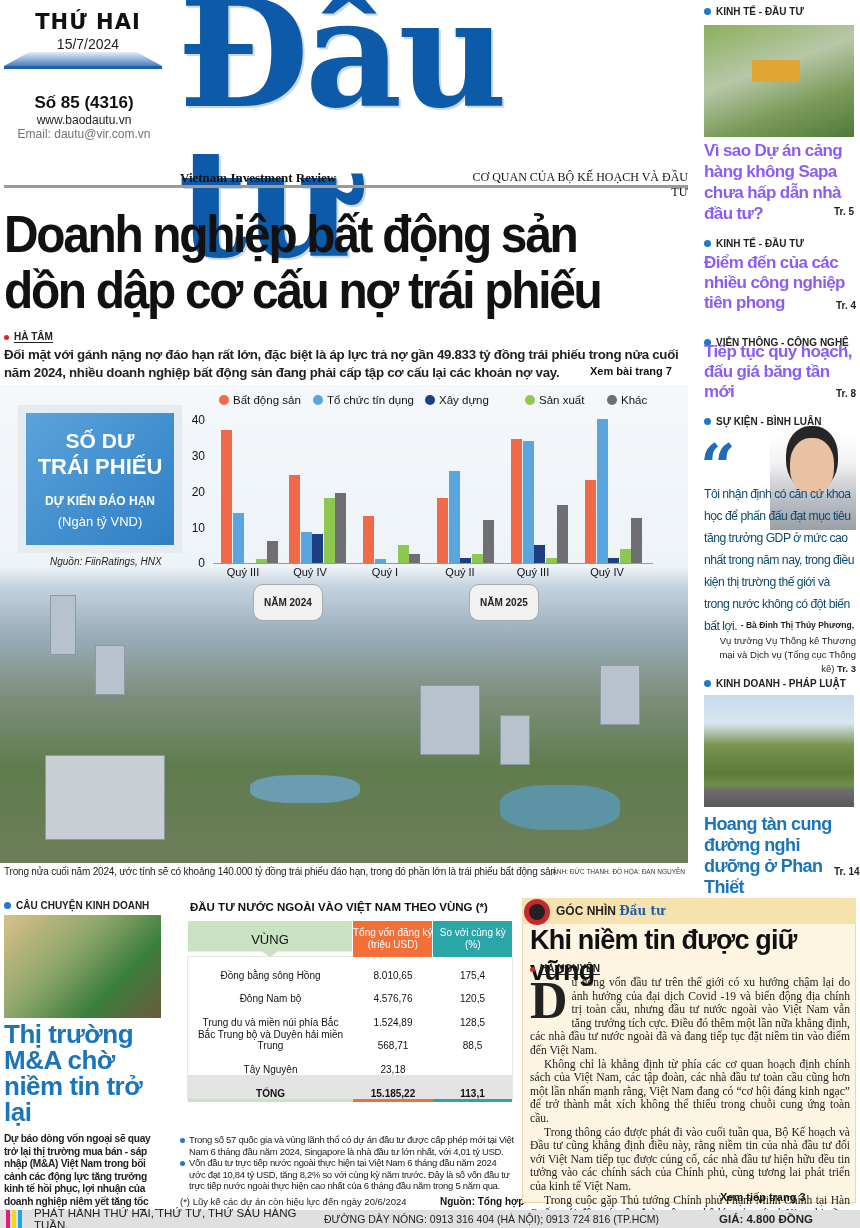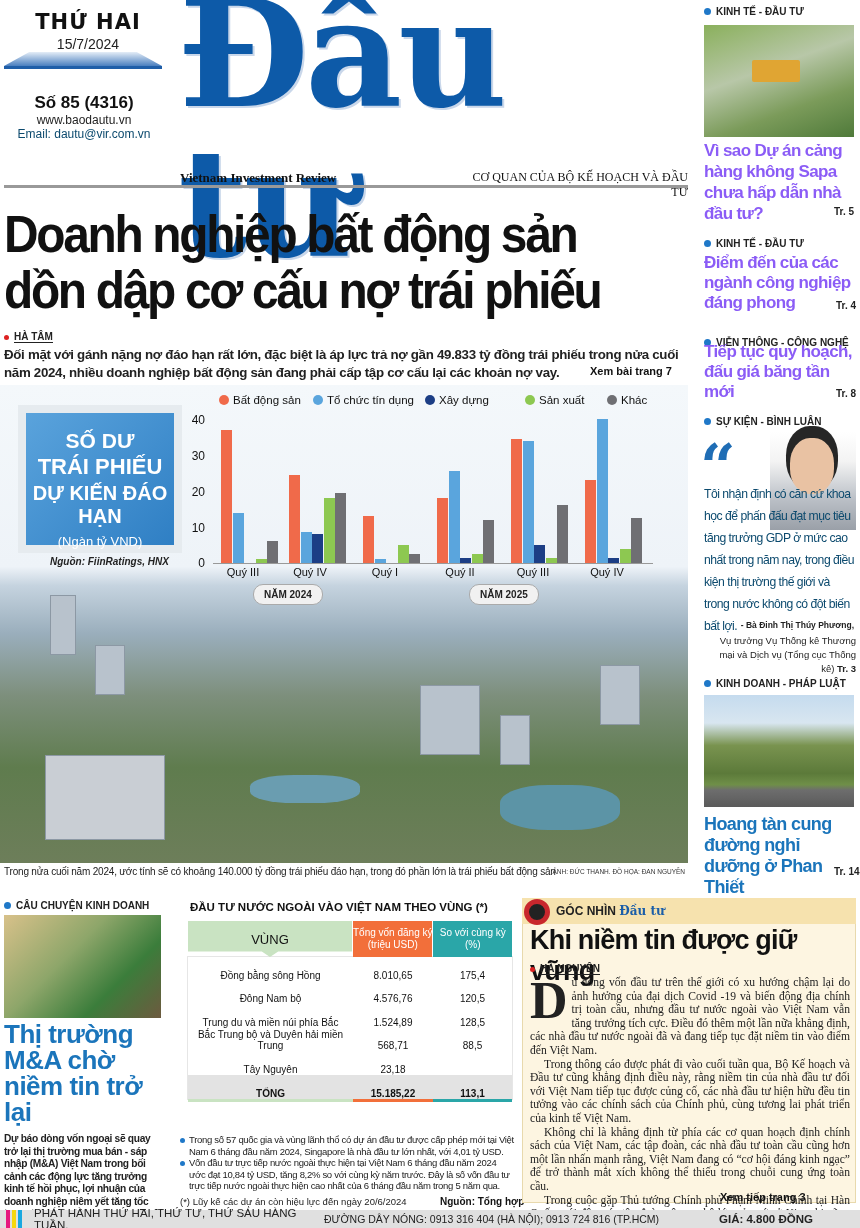--- a/index.html
+++ b/index.html
@@ -5,48 +5,48 @@
 *{box-sizing:border-box;margin:0;padding:0}
 body{width:860px;height:1228px;background:#fff;font-family:"Liberation Sans",sans-serif;color:#111;position:relative;overflow:hidden}
 .abs{position:absolute}
 
 #day{left:28px;top:10px;width:120px;text-align:center;font-family:"DejaVu Sans",sans-serif;font-weight:bold;font-size:21px;letter-spacing:1px;color:#111}
 #date{left:28px;top:36px;width:120px;text-align:center;font-size:14px;color:#222}
 #date-bar{left:4px;top:52px;width:158px;height:14px;background:linear-gradient(#e4edf7,#4a7fbf);clip-path:polygon(16% 0,84% 0,100% 100%,0 100%)}
 #date-line{left:4px;top:66px;width:158px;height:3px;background:#1f5ea8}
 #issue{left:0;top:93px;width:168px;text-align:center;font-weight:bold;font-size:17px}
 #web{left:0;top:113px;width:168px;text-align:center;font-size:12px;color:#222}
-#email{left:0;top:127px;width:168px;text-align:center;font-size:12px;color:#0c4a6e}
+#email{left:0;top:127px;width:168px;text-align:center;font-size:12px;color:#737373}
 #logo{left:178px;top:-22px;width:510px;font-family:"DejaVu Serif",serif;font-weight:bold;font-size:150px;color:#0d5aa8;letter-spacing:-4px;line-height:1;text-shadow:2px 2px 0 #c9d7ea}
 #vir{left:180px;top:170px;font-family:"Liberation Serif",serif;font-weight:bold;font-size:13px}
 #ministry{left:470px;top:170px;width:218px;text-align:right;font-family:"Liberation Serif",serif;font-size:12px}
 #mast-rule{left:4px;top:185px;width:684px;height:3px;background:#999}
 
 #headline{left:4px;top:206px;width:690px;font-family:"Liberation Sans",sans-serif;font-weight:bold;font-size:52px;line-height:56px;letter-spacing:-2.5px;transform:scaleX(0.92);transform-origin:left}
 .byline-dot{display:inline-block;width:5px;height:5px;border-radius:50%;background:#d22;margin-right:5px;vertical-align:middle}
 #byline{left:4px;top:331px;font-size:10px;font-weight:bold;color:#222}
 #byline span.t{border-bottom:1px solid #222}
 #lead{left:4px;top:346px;width:680px;font-size:13.3px;font-weight:bold;line-height:18px;color:#222;letter-spacing:-0.3px}
 #lead-ref{left:590px;top:365px;font-size:11px;font-weight:bold}
 
 #photo{left:0;top:385px;width:688px;height:478px;background:linear-gradient(180deg,#f4f8fb 0%,#eef3f8 38%,#c5d3df 42%,#9aaebc 52%,#7d8f7c 65%,#5f7c4e 80%,#6d7e5a 100%)}
 .bldg{position:absolute;background:#b8c2cc;border:1px solid #8c98a4}
 #info-box{left:26px;top:413px;width:148px;height:132px;background:linear-gradient(135deg,#5aa3dc,#2f7fc4);box-shadow:0 0 0 8px #e6ebef;text-align:center;color:#fff}
 #info-box .l1{font-weight:bold;font-size:21px;margin-top:16px}
 #info-box .l2{font-weight:bold;font-size:22px;margin-top:1px}
-#info-box .l3{font-weight:bold;font-size:20px;margin-top:2px}
+#info-box .l3{font-weight:bold;font-size:12px;margin-top:14px}
 #info-box .l4{font-size:13px;margin-top:6px}
-#chart-source{left:50px;top:556px;font-size:10px;font-style:italic;font-weight:bold;color:#222}
+#chart-source{left:50px;top:556px;font-size:10px;font-style:italic;font-weight:normal;color:#222}
 #chart{left:185px;top:388px;width:480px;height:215px}
 .legend{position:absolute;top:6px;font-size:11.5px;display:flex;align-items:center;gap:4px;color:#111}
 .legend .sw{width:10px;height:10px;border-radius:50%}
 .ytick{position:absolute;left:2px;font-size:12px;width:18px;text-align:right;color:#111}
 .bar{position:absolute;bottom:0;width:11px}
 .qlabel{position:absolute;font-size:11px;top:178px;text-align:center;width:60px;color:#111}
-.yrpill{position:absolute;top:196px;background:#f1f1f1;border:1px solid #aaa;border-radius:10px;font-size:10px;font-weight:bold;padding:4px 10px;color:#222}
+.yrpill{position:absolute;top:196px;background:#f1f1f1;border:1px solid #aaa;border-radius:10px;font-size:10px;font-weight:bold;padding:12px 10px;color:#222}
 #caption{left:4px;top:866px;font-size:10px;color:#222;letter-spacing:-0.2px}
 #credit{left:530px;top:868px;width:155px;text-align:right;font-size:6.5px;color:#333}
 
 .rcat{position:absolute;left:704px;font-size:10px;font-weight:bold;display:flex;align-items:center;gap:5px;color:#222}
 .rcat .dot{width:7px;height:7px;border-radius:50%;background:#1f78c8}
 .rhead{position:absolute;left:704px;width:152px;font-weight:bold;color:#8b5cf6;letter-spacing:-0.6px}
 .tr{position:absolute;font-size:10px;font-weight:bold;color:#222}
 #sapa-img{left:704px;top:25px;width:150px;height:112px;background:linear-gradient(160deg,#8ab05c 0%,#b8c7a8 40%,#7b9b5a 70%,#4f7a3a 100%)}
 #sapa-bld{left:752px;top:60px;width:48px;height:22px;background:#e0a533;border-radius:2px}
 #quote-mark{left:700px;top:436px;font-family:"DejaVu Serif",serif;font-weight:bold;font-size:62px;color:#1f6db5;line-height:1}
@@ -214,21 +214,21 @@
   </div>
 <div class="abs" id="sapa-img"></div>
 <div class="abs" id="sapa-bld"></div>
 <div class="rhead" style="top:140px;font-size:17px;line-height:21px">Vì sao Dự án cảng hàng không Sapa chưa hấp dẫn nhà đầu tư?</div>
 <div class="tr" style="left:834px;top:206px">Tr. 5</div>
 
 <div class="rcat" style="top:238px">
     <span class="dot"></span>
     <span>KINH TẾ - ĐẦU TƯ</span>
   </div>
-<div class="rhead" style="top:253px;font-size:17px;line-height:20px">Điểm đến của các ngành công nghiệp đáng phong</div>
+<div class="rhead" style="top:253px;font-size:17px;line-height:20px">Điểm đến của các nhiều công nghiệp tiên phong</div>
 <div class="tr" style="left:836px;top:300px">Tr. 4</div>
 
 <div class="rcat" style="top:337px">
     <span class="dot"></span>
     <span>VIỄN THÔNG - CÔNG NGHỆ</span>
   </div>
 <div class="rhead" style="top:342px;font-size:17px;line-height:20px">Tiếp tục quy hoạch, đấu giá băng tần mới</div>
 <div class="tr" style="left:836px;top:388px">Tr. 8</div>
 
 <div class="rcat" style="top:416px">
@@ -317,22 +317,22 @@
 <div class="abs" id="tbl-src">Nguồn: Tổng hợp</div>
 
 <div class="abs" id="opinion"></div>
 <div class="abs" id="opinion-bar"></div>
 <div class="abs" id="op-icon"></div>
 <div class="abs" id="op-label"><span>GÓC NHÌN</span> <span class="brand">Đầu tư</span></div>
 <div class="abs" id="op-head">Khi niềm tin được giữ vững</div>
 <div class="abs" id="op-byline"><span class="byline-dot"></span><span style="border-bottom:1px solid #222">HÀ NGUYÊN</span></div>
 <div class="abs" id="op-body">
   <p class="first"><span class="drop">D</span><span>ù dòng vốn đầu tư trên thế giới có xu hướng chậm lại do ảnh hưởng của đại dịch Covid -19 và biến động địa chính trị toàn cầu, nhưng đầu tư nước ngoài vào Việt Nam vẫn tăng trưởng tích cực. Điều đó thêm một lần nữa khẳng định, các nhà đầu tư nước ngoài đã và đang tiếp tục đặt niềm tin vào điểm đến Việt Nam.</span></p>
+  <p>Không chỉ là khẳng định từ phía các cơ quan hoạch định chính sách của Việt Nam, các tập đoàn, các nhà đầu tư toàn cầu cũng hơn một lần nhấn mạnh rằng, Việt Nam đang có “cơ hội đáng kinh ngạc” để trở thành mắt xích không thể thiếu trong chuỗi cung ứng toàn cầu.</p>
   <p>Trong thông cáo được phát đi vào cuối tuần qua, Bộ Kế hoạch và Đầu tư cũng khẳng định điều này, rằng niềm tin của nhà đầu tư đối với Việt Nam tiếp tục được củng cố, các nhà đầu tư hiện hữu đều tin tưởng vào các chính sách của Chính phủ, cùng tương lai phát triển của kinh tế Việt Nam.</p>
-  <p>Không chỉ là khẳng định từ phía các cơ quan hoạch định chính sách của Việt Nam, các tập đoàn, các nhà đầu tư toàn cầu cũng hơn một lần nhấn mạnh rằng, Việt Nam đang có “cơ hội đáng kinh ngạc” để trở thành mắt xích không thể thiếu trong chuỗi cung ứng toàn cầu.</p>
   <p>Trong cuộc gặp Thủ tướng Chính phủ Phạm Minh Chính tại Hàn Quốc mới đây, các tập đoàn công nghệ lớn của xứ sở Kim chi cũng nói về Việt Nam như là “một địa điểm sản xuất trọng điểm toàn cầu” của họ…</p>
 </div>
 <div class="abs" id="op-more">Xem tiếp trang 3</div>
 
 <div class="abs" id="footer">
   <div style="display:flex;margin-left:6px;margin-right:10px">
     <div class="cmyk" style="background:#e6197f"></div>
       <div class="cmyk" style="background:#f5d80f"></div>
       <div class="cmyk" style="background:#19a8e0"></div>
   </div>

